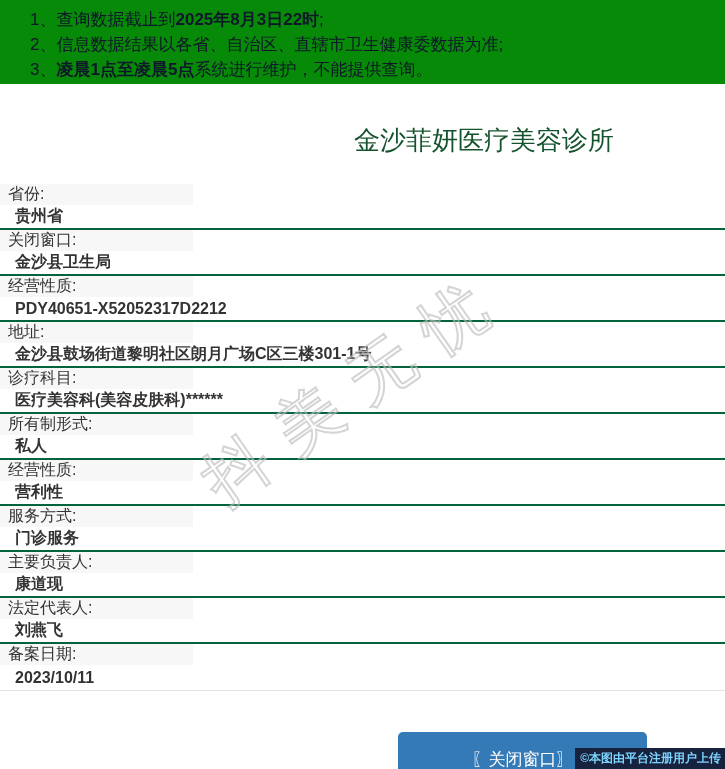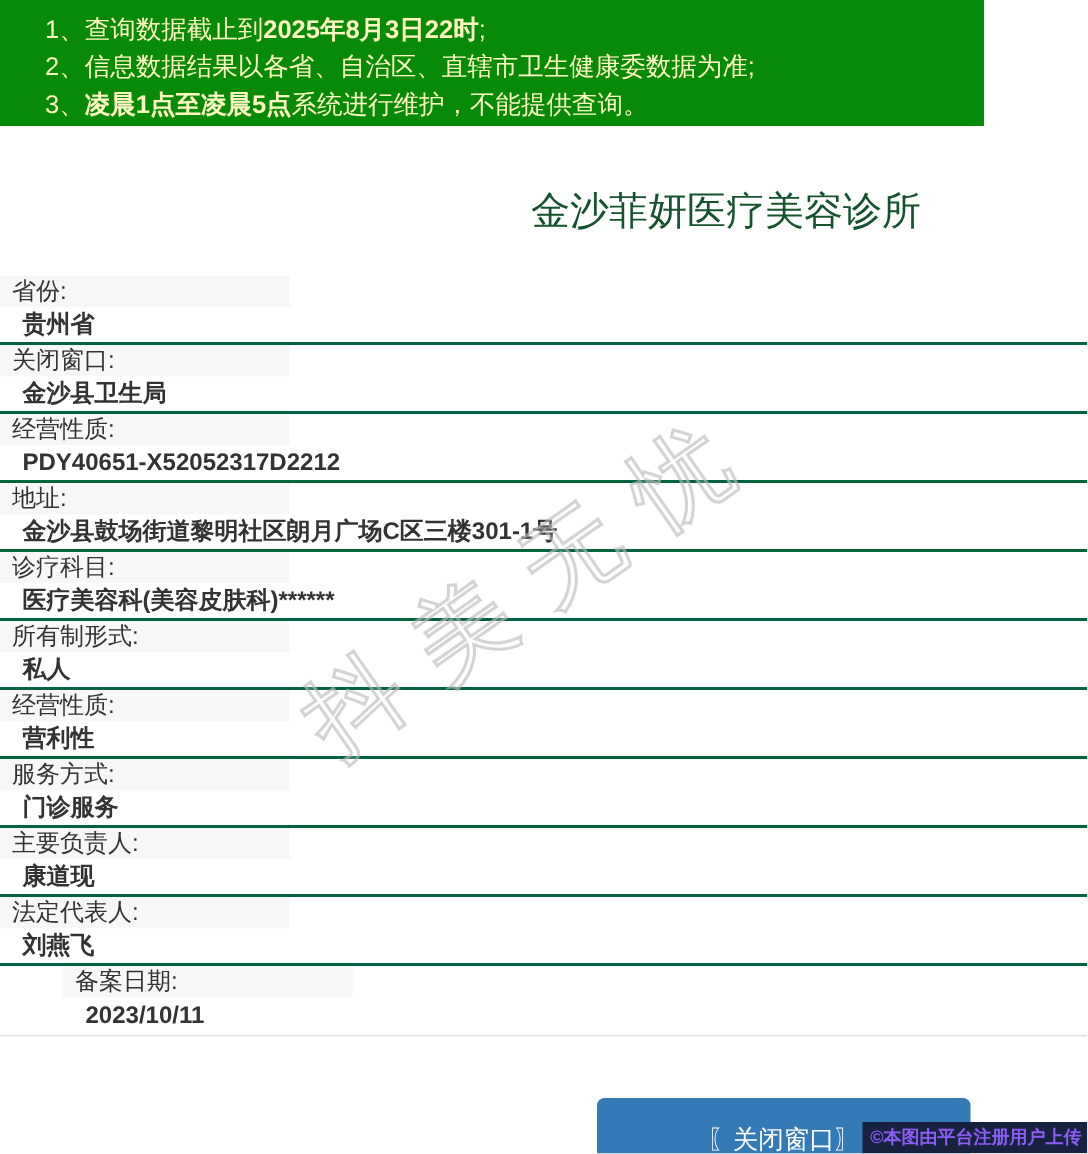--- a/index.html
+++ b/index.html
@@ -10,24 +10,24 @@
     height: 769px;
     background: #ffffff;
     overflow: hidden;
     font-family: "Liberation Sans", "DejaVu Sans", sans-serif;
     color: #333333;
   }
   
   .notice-bar {
     position: absolute;
     top: 0; left: 0;
-    width: 656px;
+    width: 725px;
     height: 84px;
     background: #078a07;
-    color: #fef9c3;
+    color: #0f172a;
     padding: 7px 0 0 30px;
     font-size: 17px;
   }
   .notice-line {
     line-height: 25px;
     white-space: nowrap;
     font-weight: 400;
   }
   .notice-line b { font-weight: 700; }
   
@@ -52,21 +52,20 @@
     display: flex;
     align-items: stretch;
     height: 46px;
     border-bottom: 2px solid #02643c;
     font-size: 16px;
     flex-direction: column;
   }
   .trow:last-child {
     height: 47px;
     border-bottom: 1px solid #e2e2e2;
-    padding-left: 42px;
   }
   .tlabel {
     width: 193px;
     background: #f7f7f7;
     display: flex;
     align-items: center;
     padding-left: 8px;
   }
   .tvalue {
     flex: 1;
@@ -111,21 +110,21 @@
     display: block;
   }
   
   .copyright {
     position: absolute;
     right: 0;
     bottom: 0;
     height: 21px;
     line-height: 21px;
     background: #16223e;
-    color: #8b5cf6;
+    color: #7dd3fc;
     font-size: 12px;
     font-weight: 700;
     padding: 0 4px 0 5px;
     white-space: nowrap;
     z-index: 5;
     text-align: right;
   }
 </style>
 </head>
 <body>

